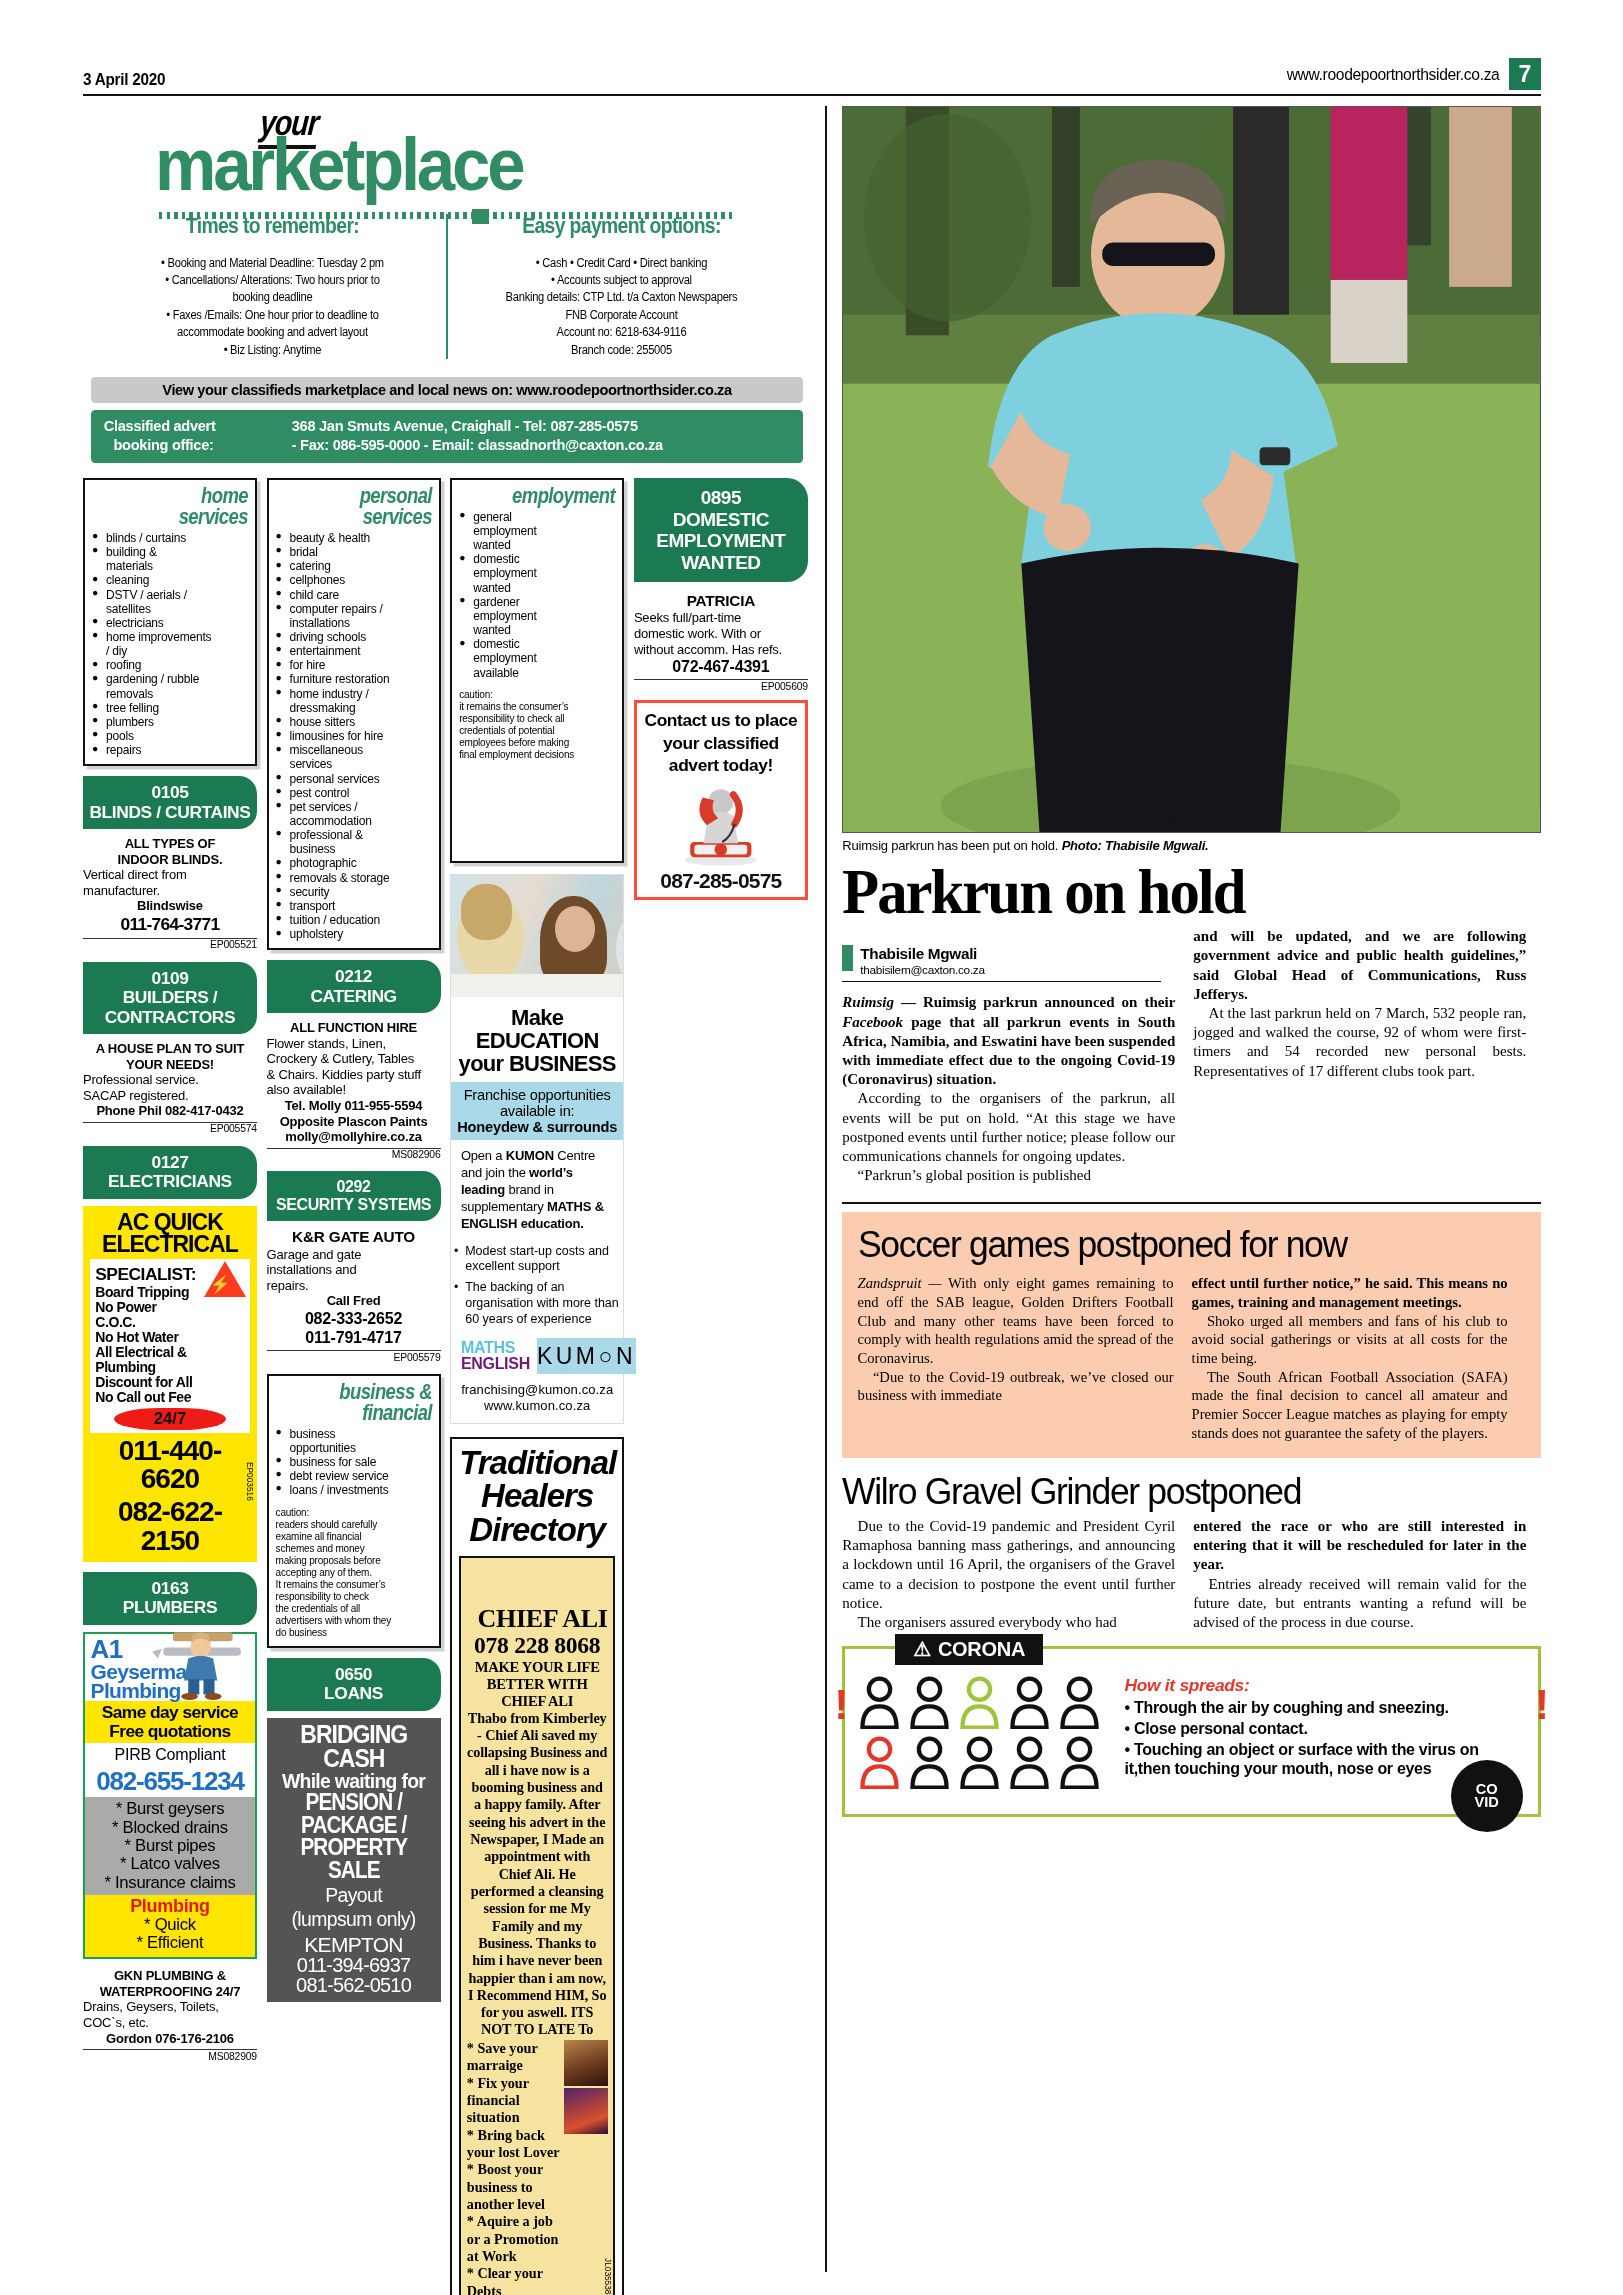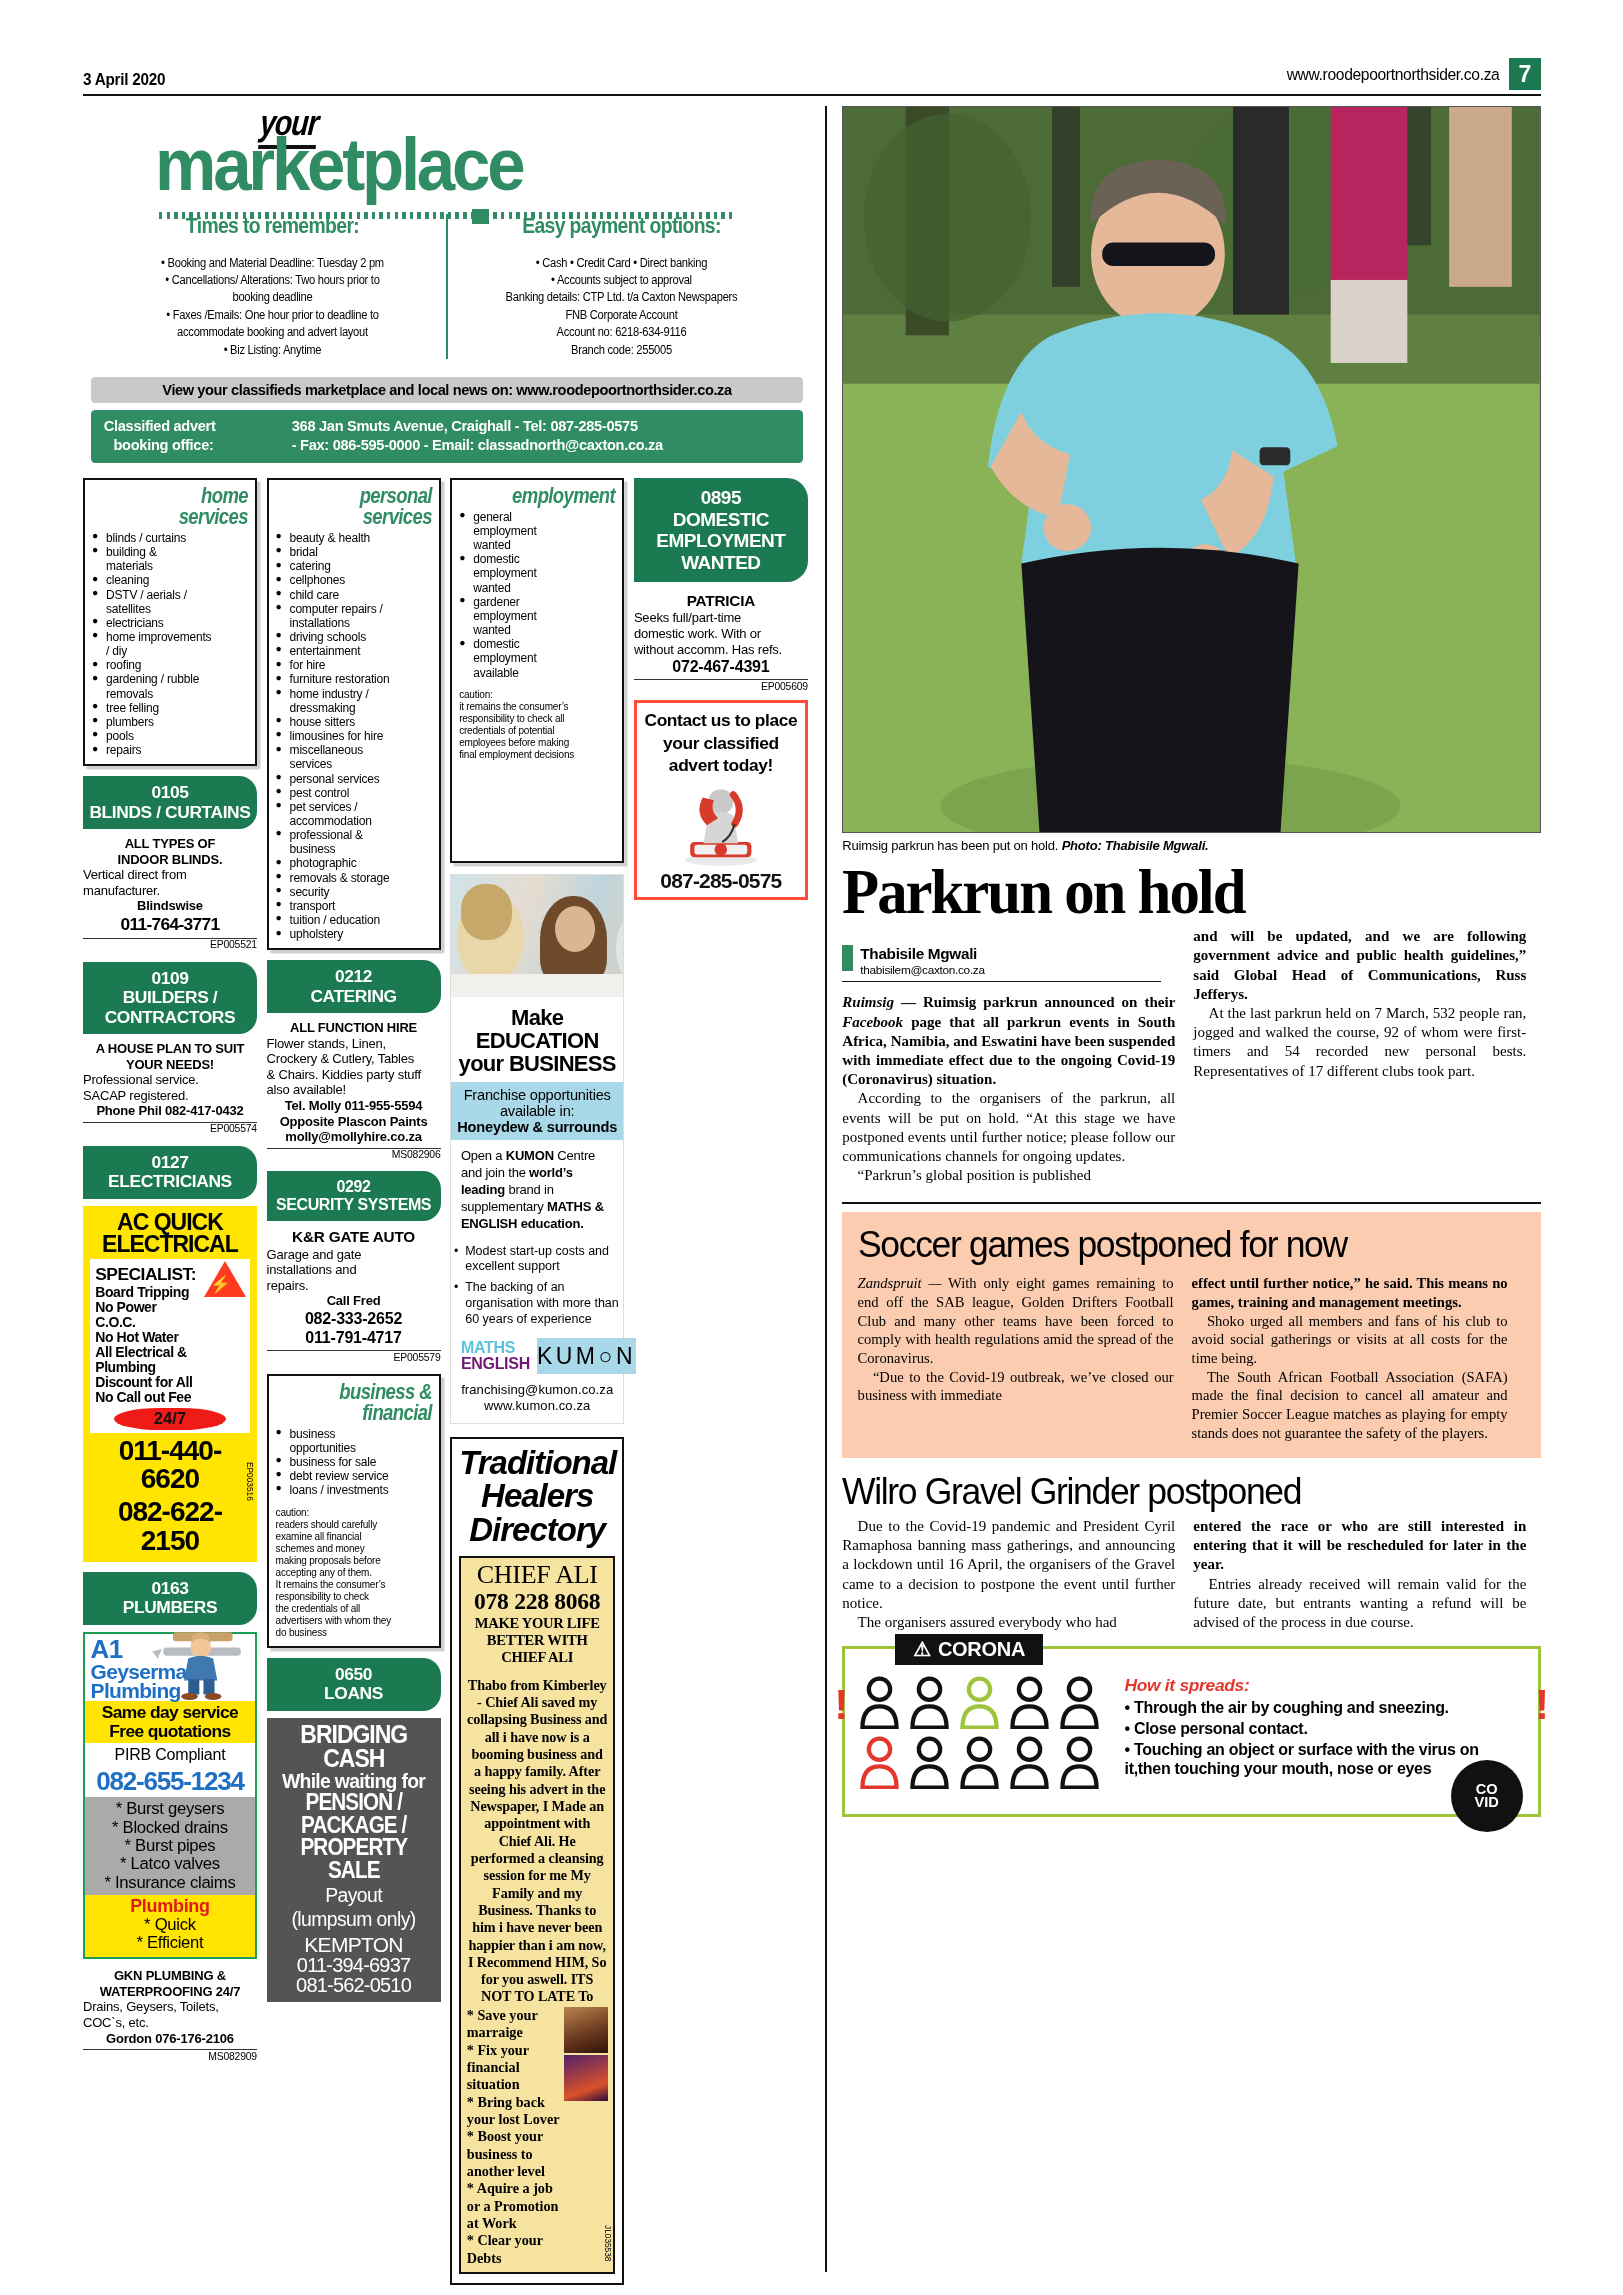--- a/index.html
+++ b/index.html
@@ -146,24 +146,24 @@
   .klogos { display:flex; align-items:center; gap:7px; padding:5.6px 9.7px 4.2px 9.7px;}
   .kme { font-size:16px; font-weight:700; line-height:1.0; letter-spacing:-0.3px;}
   .kme .m { color:#5bc2e0; } .kme .e { color:#701a75; }
   .klogo { background:#a9d8e8; flex:1; text-align:center; font-size:23px; letter-spacing:3.5px; font-weight:500; padding:4.2px 0;}
   .kmail { text-align:center; font-size:13px; line-height:1.25; padding:4.2px 0 8.3px 0; letter-spacing:0.1px;}
 
   
   .thbox { border:2.8px solid #111; margin-top:12.5px; padding:7px 7px 8.3px 7px; }
   .th-h { font-style:italic; font-weight:800; font-size:33px; line-height:1.02; letter-spacing:-1px; text-align:center; }
   .chief { background:#f7e3a0; border:2.8px solid #111; margin-top:9.7px; padding:4.2px 5.6px 5.6px 5.6px; position:relative; }
-  .chief-n { text-align:center; font-family:"Liberation Serif", serif; font-weight:400; font-size:26px; line-height:0.98; letter-spacing:-0.3px;}
+  .chief-n { text-align:right; font-family:"Liberation Serif", serif; font-weight:700; font-size:26px; line-height:0.98; letter-spacing:-0.3px;margin-top:44px;}
   .chief-t { text-align:center; font-family:"Liberation Serif", serif; font-weight:700; font-size:23.6px; letter-spacing:-0.3px;}
   .chief-s { text-align:center; font-family:"Liberation Serif", serif; font-weight:700; font-size:14.6px; letter-spacing:-0.3px; }
-  .chief-p { text-align:center; font-family:"Liberation Serif", serif; font-weight:700; font-size:14.2px; line-height:1.22; margin-top:11px; letter-spacing:-0.1px;}
+  .chief-p { text-align:center; font-family:"Liberation Serif", serif; font-weight:700; font-size:14.2px; line-height:1.22; margin-top:0; letter-spacing:-0.1px;}
   .chief-l { font-family:"Liberation Serif", serif; font-weight:700; font-size:14.2px; line-height:1.22; width:68%; }
   .chief-row { display:flex; gap:4.2px; align-items:flex-start; margin-top:1.4px;}
   .chief-imgs { width:32%; }
   .chief-i1 { height:46px; background:linear-gradient(160deg,#b8864f,#6e3b20 55%,#2c1208); }
   .chief-i2 { height:46px; background:linear-gradient(160deg,#52216a,#d9512a 70%, #2a0a3c); margin-top:2.1px;}
   .chief-code { position:absolute; right:0.7px; bottom:11px; font-size:8.3px; writing-mode:vertical-rl; }
 
   
   .mainphoto { height:727px; border:1.4px solid #555; background:
       linear-gradient(180deg,#4d6b36 0%, #5c7b3c 26%, #7da352 52%, #8fb75b 76%, #9dc164 100%);

